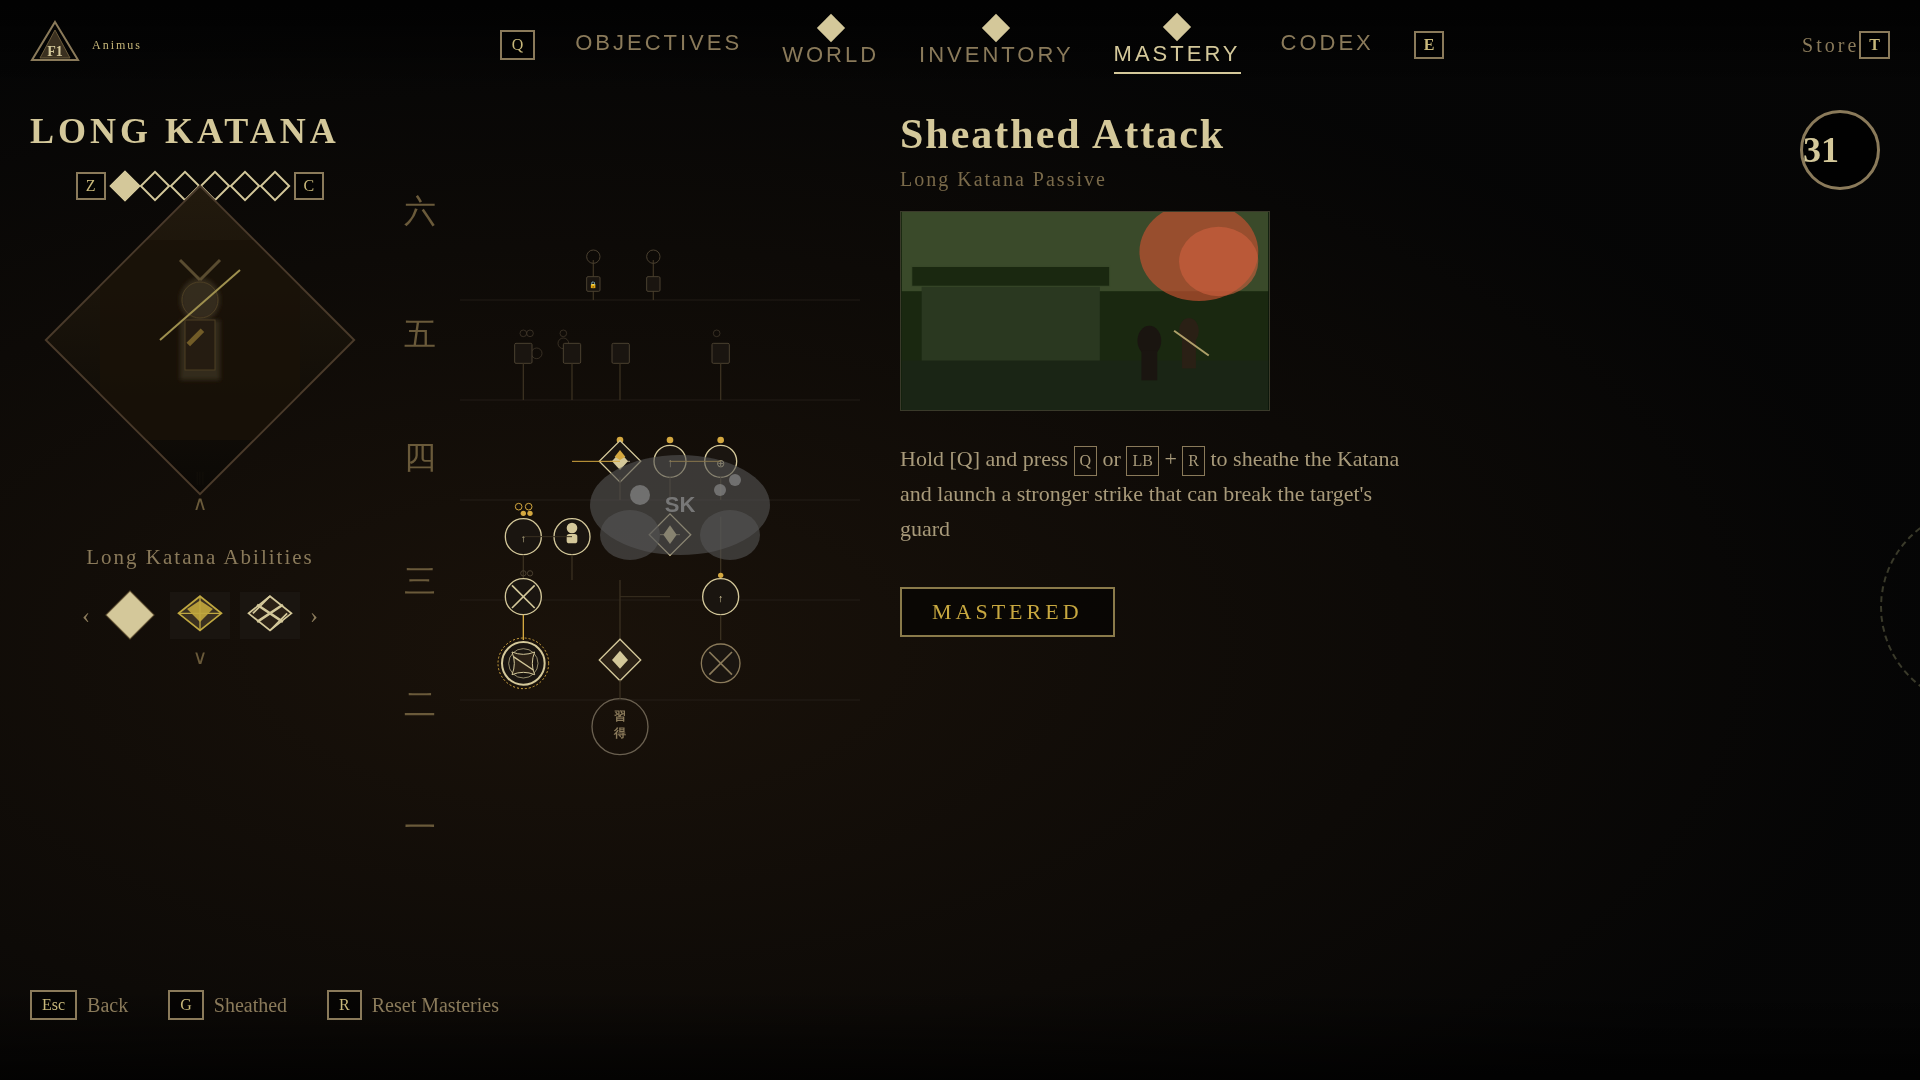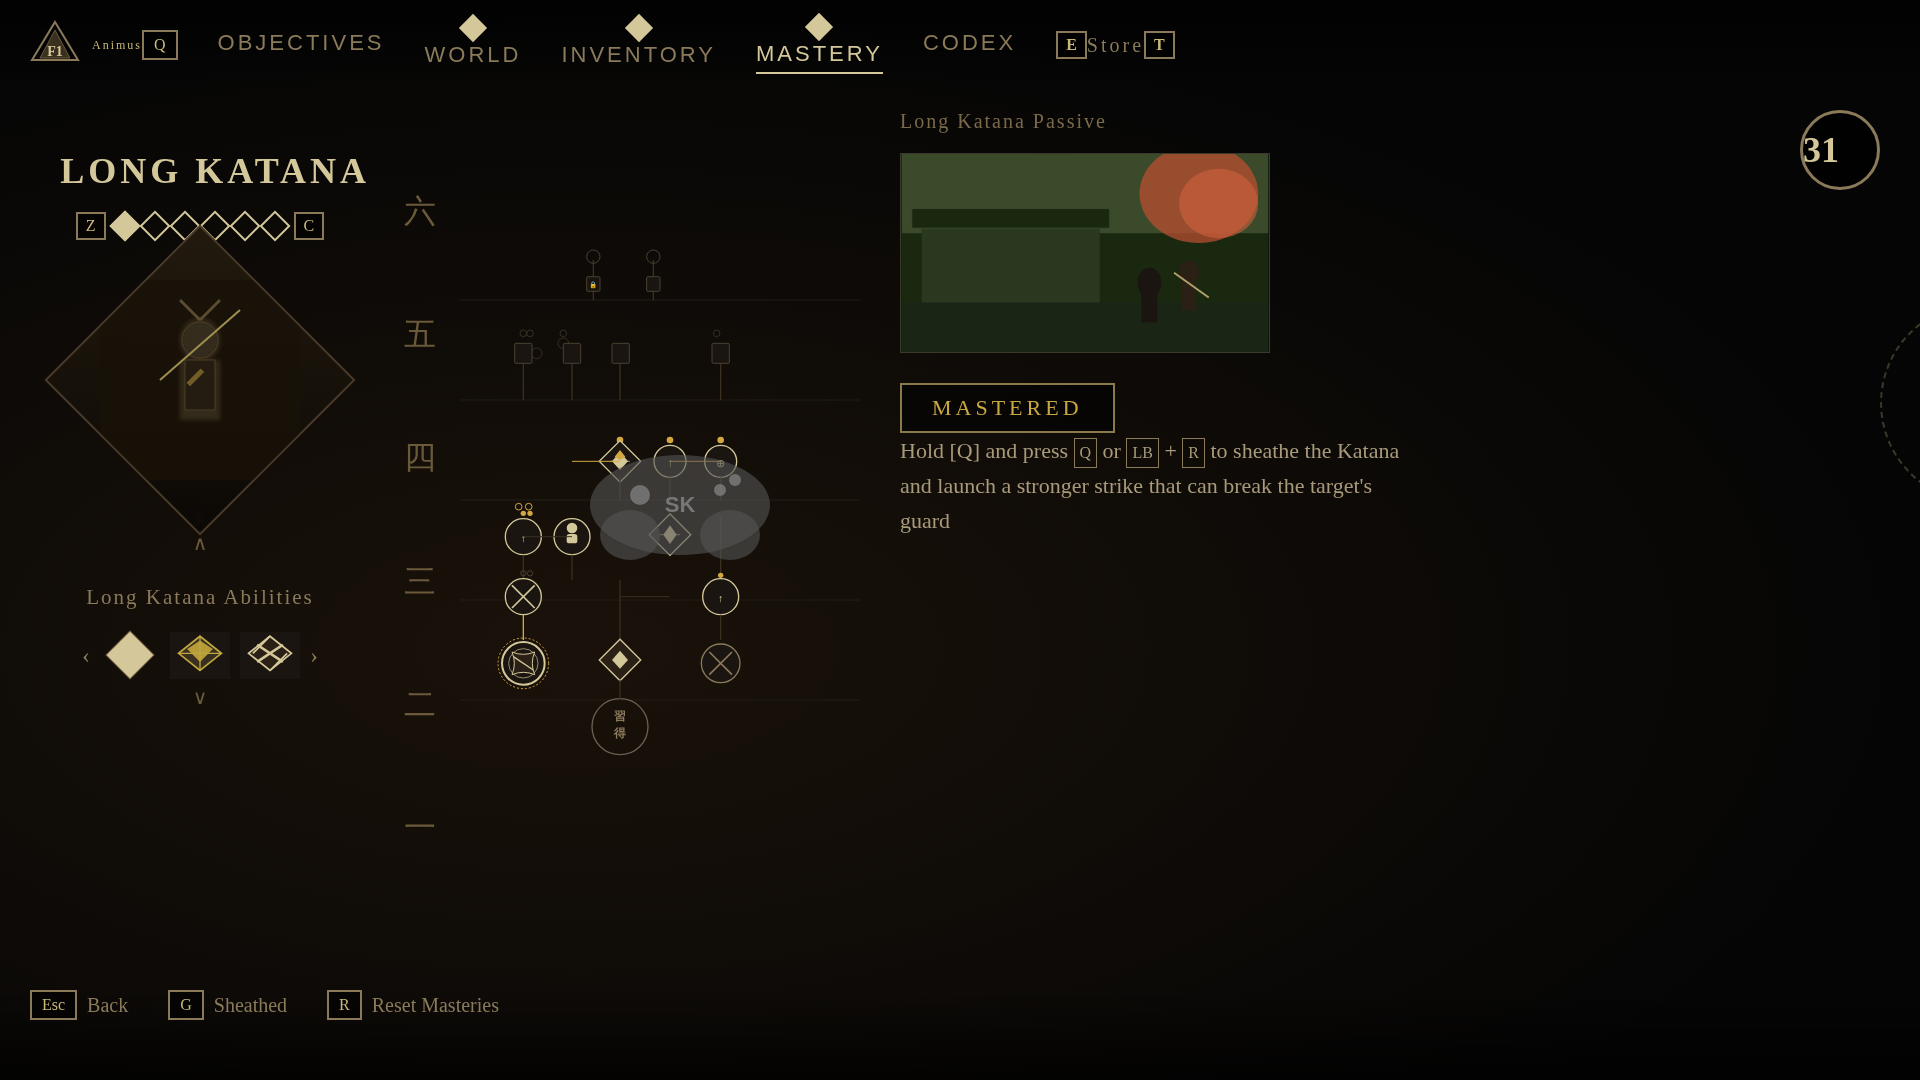--- a/index.html
+++ b/index.html
@@ -23,20 +23,21 @@
 
     
     .top-nav {
       position: absolute;
       top: 0;
       left: 0;
       right: 0;
       height: 90px;
       display: flex;
       align-items: center;
+      justify-content: space-between;
       z-index: 10;
       padding: 0 30px;
       background: linear-gradient(to bottom, rgba(0,0,0,0.7) 0%, transparent 100%);
     }
 
     .nav-left {
       display: flex;
       align-items: center;
       gap: 12px;
     }
@@ -125,22 +126,21 @@
       height: 950px;
       z-index: 5;
       padding: 20px 30px;
     }
 
     .weapon-title {
       font-size: 36px;
       color: #d4c89a;
       letter-spacing: 4px;
       margin-bottom: 20px;
-      text-align: right;
-      margin-top: 40px;
+      text-align: left;
     }
 
     .mastery-dots {
       display: flex;
       align-items: center;
       gap: 8px;
       margin-bottom: 30px;
       justify-content: center;
     }
 
@@ -661,20 +661,21 @@
     <text x="100" y="72" text-anchor="middle" fill="#777" font-size="22" font-weight="bold" font-family="Arial">SK</text>
   </svg>
 </div>
 
 <div class="right-panel">
 
   <div class="mastery-points-badge">
     <span>31</span>
   </div>
 
+  <h2 class="skill-title">Sheathed Attack</h2>
   <div class="skill-subtitle">Long Katana Passive</div>
 
   <div class="skill-preview-image">
     <svg width="100%" height="100%" viewBox="0 0 370 200">
 
       <rect width="370" height="200" fill="#1a2810"></rect>
 
       <rect width="370" height="80" fill="#3a4a2a"></rect>
 
       <ellipse cx="300" cy="40" rx="60" ry="50" fill="#c05030" opacity="0.7"></ellipse>
@@ -686,41 +687,41 @@
       <rect y="150" width="370" height="50" fill="#1a2515"></rect>
 
       <ellipse cx="250" cy="130" rx="12" ry="15" fill="#1a1510"></ellipse>
       <rect x="242" y="140" width="16" height="30" fill="#1a1510"></rect>
 
       <ellipse cx="290" cy="120" rx="10" ry="13" fill="#2a2015"></ellipse>
       <rect x="283" y="130" width="14" height="28" fill="#2a2015"></rect>
 
       <line x1="275" y1="120" x2="310" y2="145" stroke="#d4c080" stroke-width="2" opacity="0.8"></line>
     </svg>
-  </div>
-
-  <div style="position:relative;">
-    <div class="mastered-badge">MASTERED</div>
-    
-    
-    <div style="position:absolute; right:-200px; top:-80px; width:200px; height:200px; border-radius:50%; border:2px dashed #3a3a2a;"></div>
   </div>
 
   <div style="max-width:500px;">
     <p class="skill-description">
       Hold [Q] and press 
       <span style="display:inline-block;border:1px solid #8a7a5a;padding:1px 5px;font-size:16px;">Q</span> 
       or 
       <span style="display:inline-block;border:1px solid #8a7a5a;padding:1px 5px;font-size:16px;">LB</span> 
       + 
       <span style="display:inline-block;border:1px solid #8a7a5a;padding:1px 5px;font-size:16px;">R</span> 
       <span>to</span>
       sheathe the Katana and launch a stronger strike that can break the target's guard
     </p>
   </div>
+
+  <div style="position:relative;">
+    <div class="mastered-badge">MASTERED</div>
+    
+    
+    <div style="position:absolute; right:-200px; top:-80px; width:200px; height:200px; border-radius:50%; border:2px dashed #3a3a2a;"></div>
+  </div>
 </div>
 
 <div class="bottom-bar">
   <div class="bottom-key-item">
     <div class="bottom-key">Esc</div>
     <span>Back</span>
   </div>
   <div class="bottom-key-item">
     <div class="bottom-key">G</div>
     <span>Sheathed</span>

